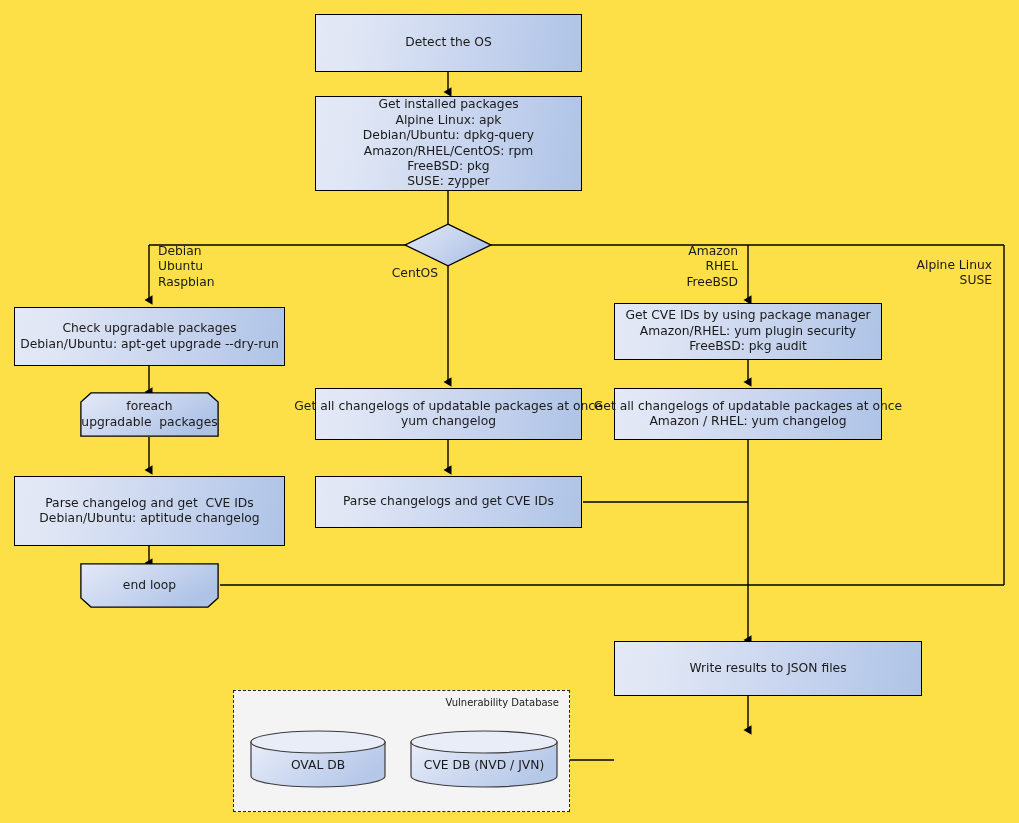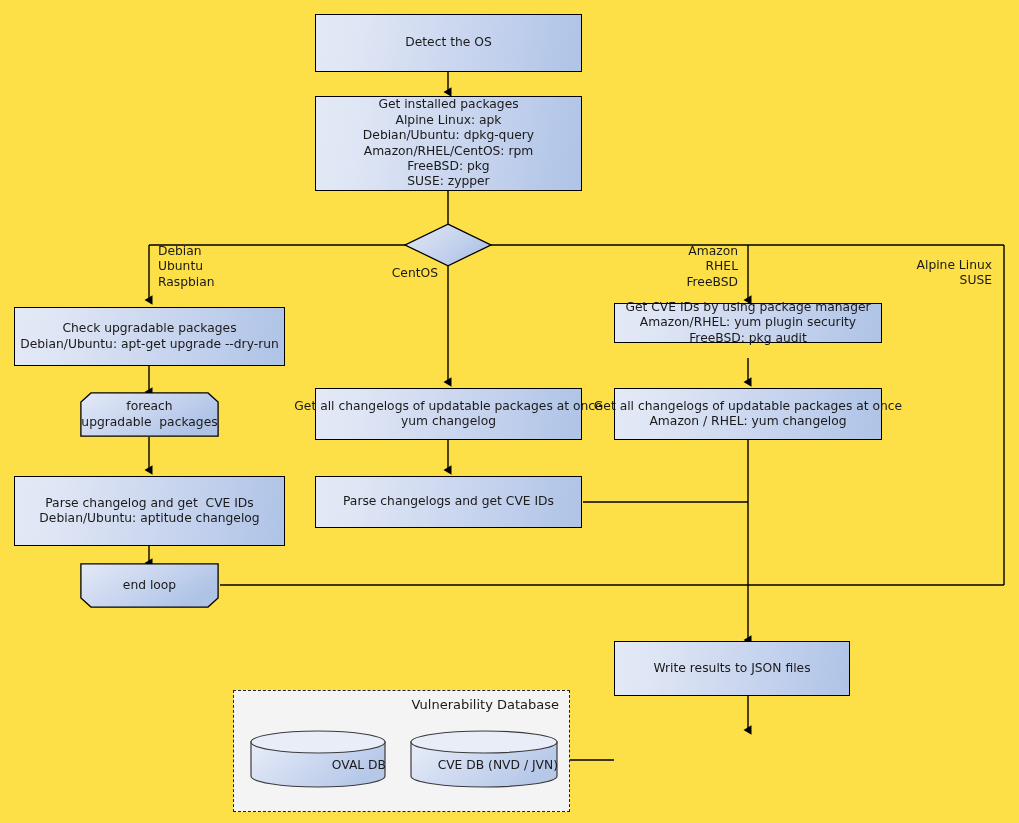--- a/index.html
+++ b/index.html
@@ -87,32 +87,32 @@
     position: absolute;
     box-sizing: border-box;
     border: 1.6px dashed #222222;
     background: #f4f4f4;
     z-index: 2;
   }
   .db-group-title {
     position: absolute;
     right: 10px;
     top: 6px;
-    font-size: 13px;
+    font-size: 10px;
     color: #1a1a1a;
     white-space: pre;
   }
   .cylinder {
     position: absolute;
     z-index: 3;
   }
   .cyl-label {
     position: absolute;
     width: 100%;
-    text-align: right;
+    text-align: center;
     font-size: 12.3px;
     color: #1a1a1a;
     white-space: pre;
     z-index: 4;
   }
 </style>
 </head>
 <body>
 
 <div id="canvas">
@@ -238,32 +238,32 @@
 
   <div class="node overflow" style="left:315px; top:388px; width:267px; height:52px;">
     <span class="txt">Get all changelogs of updatable packages at once
 yum changelog</span>
   </div>
 
   <div class="node" style="left:315px; top:476px; width:267px; height:52px;">
     <span class="txt">Parse changelogs and get CVE IDs</span>
   </div>
 
-  <div class="node" style="left:614px; top:303px; width:268px; height:40px;">
+  <div class="node" style="left:614px; top:303px; width:268px; height:57px;">
     <span class="txt">Get CVE IDs by using package manager
 Amazon/RHEL: yum plugin security
 FreeBSD: pkg audit</span>
   </div>
 
   <div class="node overflow" style="left:614px; top:388px; width:268px; height:52px;">
     <span class="txt">Get all changelogs of updatable packages at once
 Amazon / RHEL: yum changelog</span>
   </div>
 
-  <div class="node" style="left:614px; top:641px; width:236px; height:55px;">
+  <div class="node" style="left:614px; top:641px; width:308px; height:55px;">
     <span class="txt">Write results to JSON files</span>
   </div>
 
 
   <div class="db-group" style="left:233px; top:690px; width:337px; height:122px;">
     <div class="db-group-title">Vulnerability Database</div>
   </div>
 
   <div class="cylinder" style="left:250px; top:730px; width:136px; height:58px;">
     <svg viewBox="0 0 136 58" width="136" height="58" xmlns="http://www.w3.org/2000/svg">

